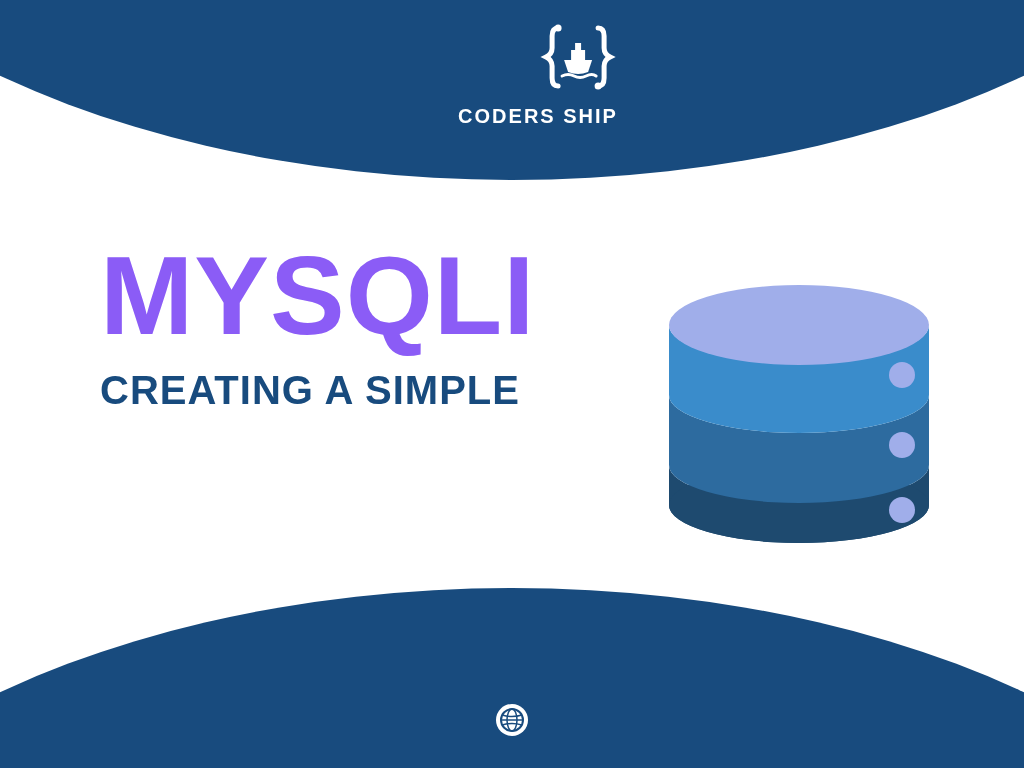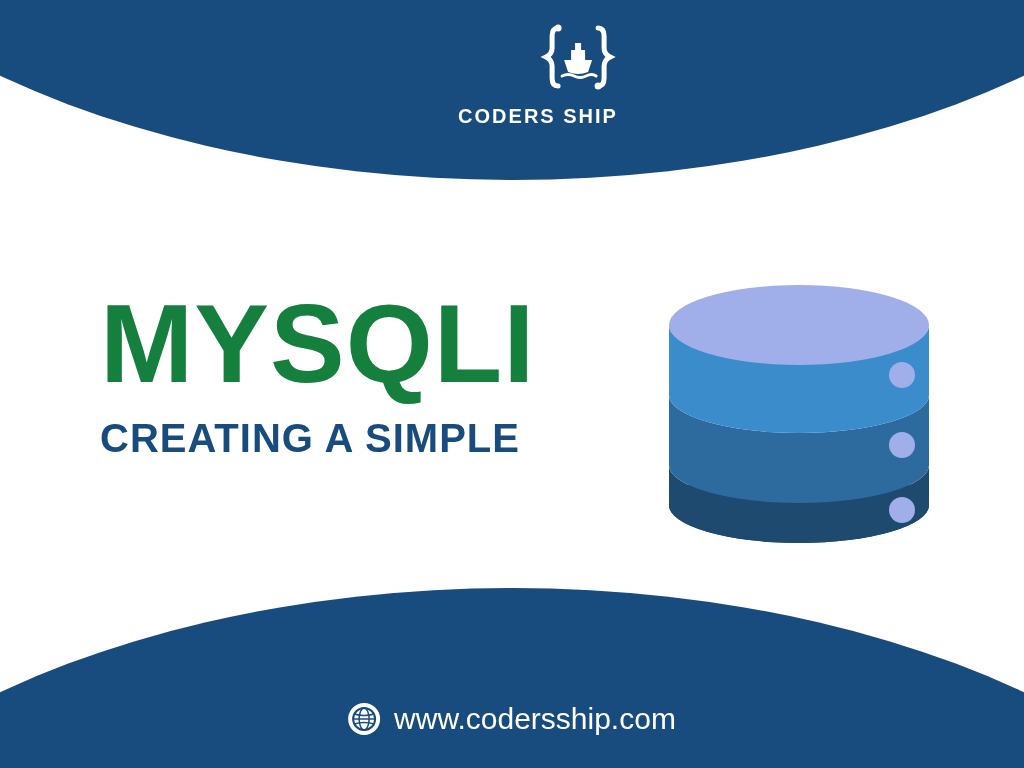--- a/index.html
+++ b/index.html
@@ -63,27 +63,26 @@
 
   
   .content {
     position: absolute;
     top: 240px;
     left: 100px;
     z-index: 2;
   }
 
   .title {
-    color: #15803d;
+    color: #8b5cf6;
     font-size: 112px;
     font-weight: 900;
     letter-spacing: 1px;
     line-height: 1;
     margin-bottom: 14px;
-    margin-top: 48px;
   }
 
   .subtitle {
     color: #184b7e;
     font-size: 40px;
     font-weight: 800;
     letter-spacing: 1px;
     line-height: 1.2;
     margin-top: 10px;
   }
@@ -180,14 +179,13 @@
 <div class="footer">
   <div class="globe-icon">
     <svg width="26" height="26" viewBox="0 0 26 26">
       <circle cx="13" cy="13" r="11" fill="none" stroke="#184b7e" stroke-width="2"></circle>
       <ellipse cx="13" cy="13" rx="5" ry="11" fill="none" stroke="#184b7e" stroke-width="1.5"></ellipse>
       <line x1="2" y1="13" x2="24" y2="13" stroke="#184b7e" stroke-width="1.5"></line>
       <path d="M 3 8 Q 13 11 23 8" fill="none" stroke="#184b7e" stroke-width="1.5"></path>
       <path d="M 3 18 Q 13 15 23 18" fill="none" stroke="#184b7e" stroke-width="1.5"></path>
     </svg>
   </div>
-  <div class="url">www.codersship.com</div>
 </div>
 
 </body></html>

